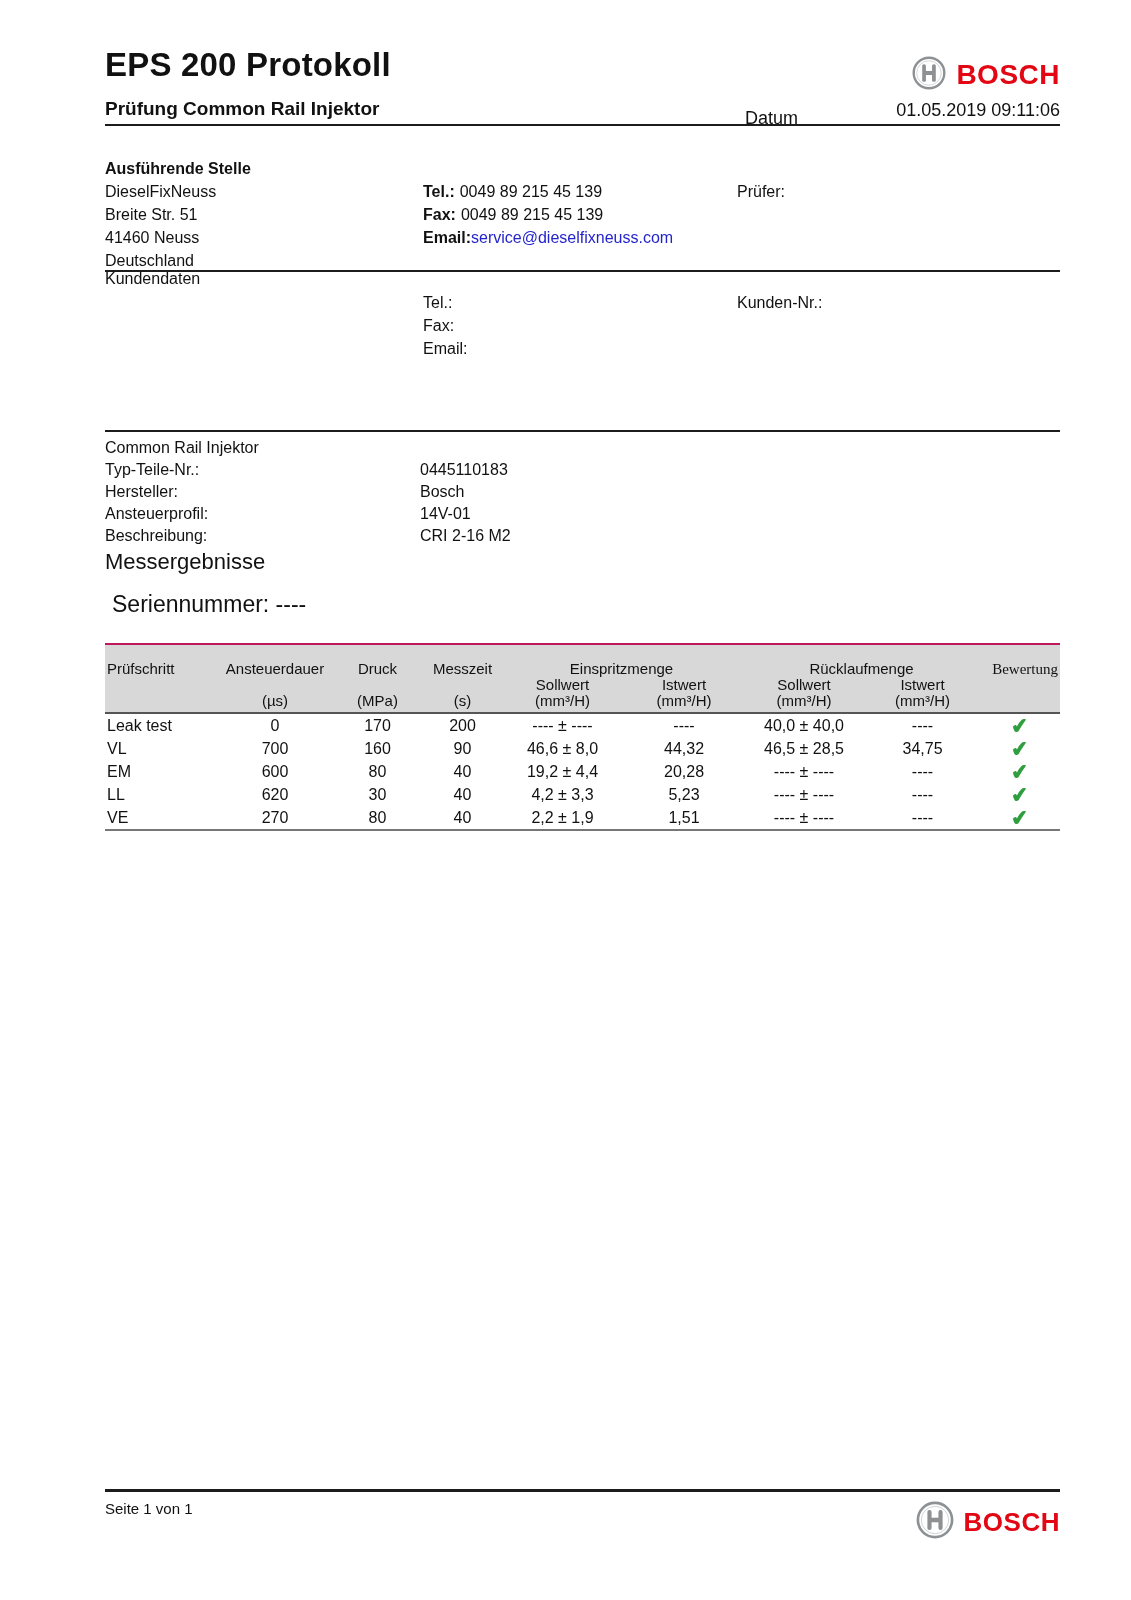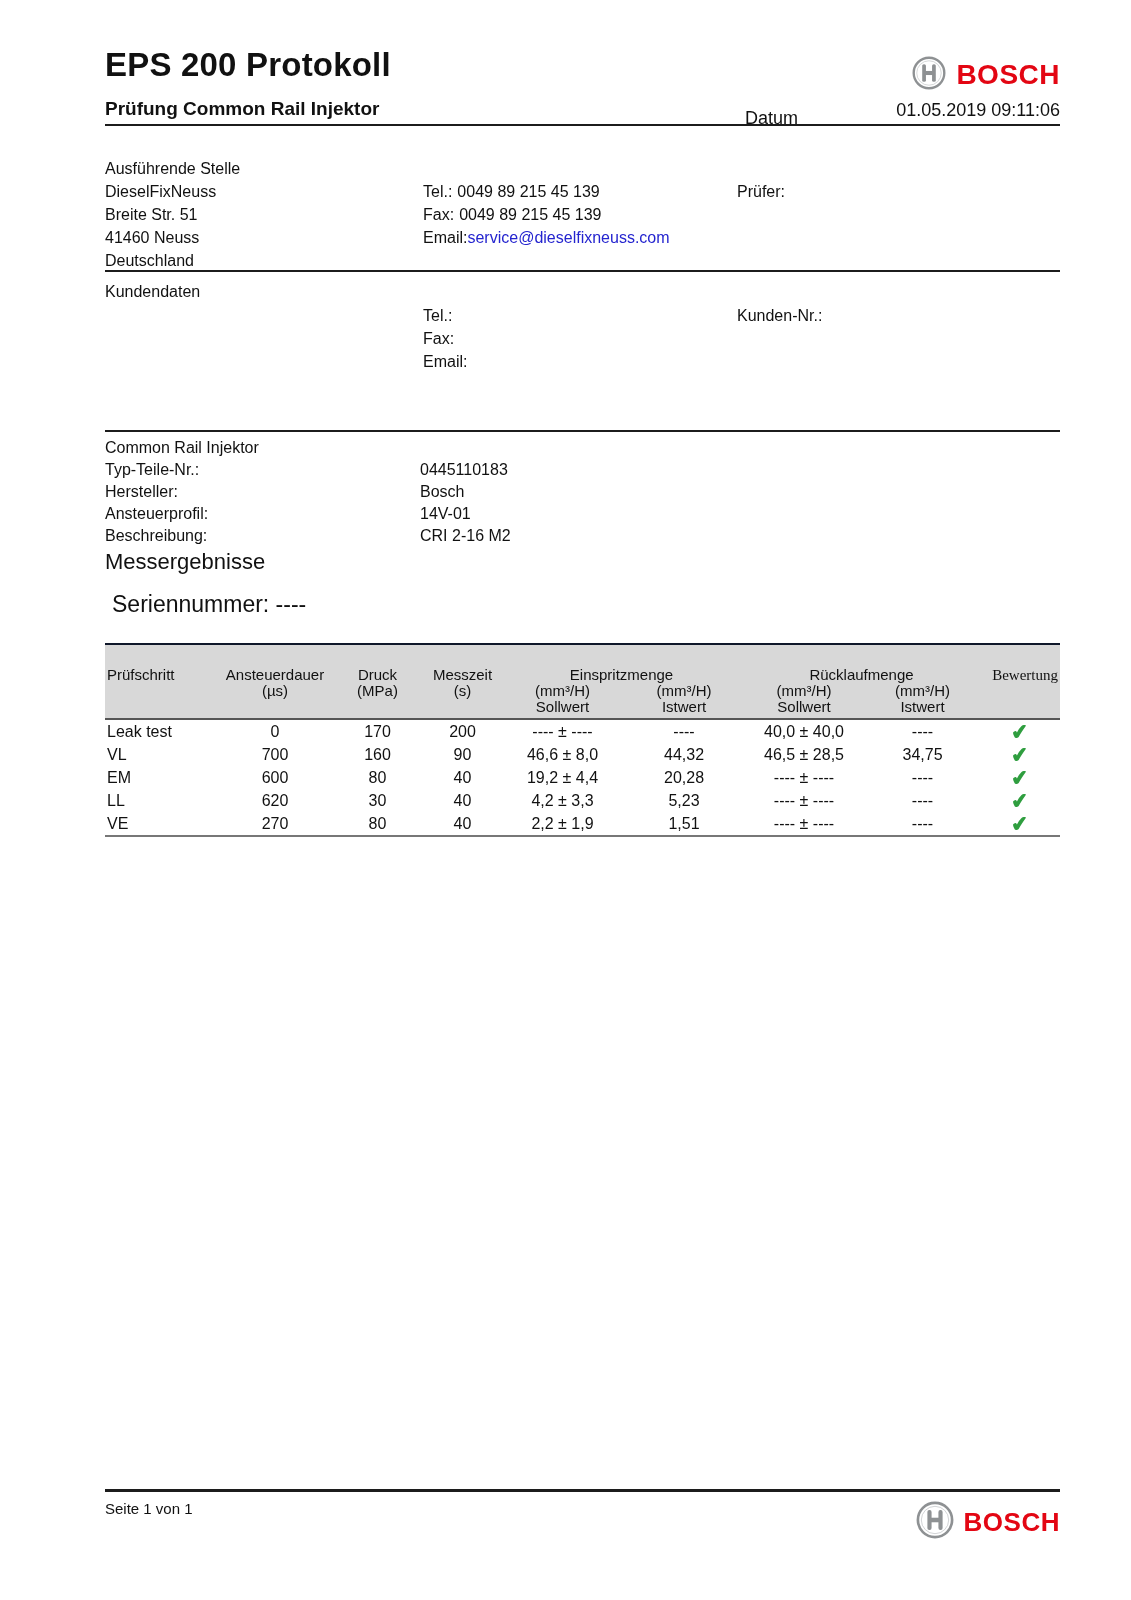--- a/index.html
+++ b/index.html
@@ -7,21 +7,21 @@
     position:relative;
     width:1131px;
     height:1600px;
     background:#ffffff;
     font-family:"Liberation Sans", sans-serif;
     color:#111;
     overflow:hidden;
   }
   .abs{position:absolute;}
   .rule{position:absolute;left:105px;right:71px;background:#1c1c1c;}
-  .b{font-weight:normal;}
+  .b{font-weight:bold;}
 
   
   .title{left:105px;top:46px;font-size:33px;font-weight:bold;letter-spacing:0.2px;}
   .logo{display:flex;align-items:center;gap:10px;}
   .logo-top{right:71px;top:56px;}
   .bosch-word{font-weight:bold;color:#e30613;font-size:28px;letter-spacing:0.5px;}
   .subtitle-row{left:105px;right:71px;top:98px;height:24px;}
   .subtitle{position:absolute;left:0;top:0;font-size:19px;font-weight:bold;}
   .datum-label{position:absolute;left:640px;top:2px;font-size:18px;margin-top:8px;}
   .datum-value{position:absolute;right:0;top:2px;font-size:18px;}
@@ -41,21 +41,21 @@
   .serial{left:112px;top:591px;font-size:23px;}
 
   
   .results-table{
     position:absolute;left:105px;top:643px;
     width:955px;border-collapse:collapse;table-layout:fixed;
     font-size:15px;
   }
   .results-table thead{background:#d8d8d8;}
   .results-table th{font-weight:normal;padding:0 2px;line-height:16px;vertical-align:bottom;}
-  .results-table thead tr:first-child th{padding-top:22px;border-top:2px solid #0f172a;}
+  .results-table thead tr:first-child th{padding-top:16px;border-top:2px solid #be185d;}
   .results-table thead tr:last-child th{padding-bottom:3px;border-bottom:2px solid #555;}
   .results-table td{font-size:16px;height:23px;padding:0 2px;text-align:center;vertical-align:middle;}
   .results-table .cL{text-align:left;}
   .results-table .cR{text-align:right;font-family:Liberation Serif, serif;}
   .results-table tbody tr:last-child td{border-bottom:2px solid #777;}
   .check{
     color:#2f9e3f;font-weight:bold;font-size:21px;line-height:21px;
     display:inline-block;transform:rotate(-6deg);
   }
 
@@ -107,21 +107,21 @@
       <div><span class="b">Fax:</span><span class="val-sp">0049 89 215 45 139</span></div>
       <div><span class="b">Email:</span><span class="email-link">service@dieselfixneuss.com</span></div>
     </div>
     <div class="colC">
       <div>Prüfer:</div>
     </div>
   </div>
 
   <div class="rule" style="top:270px;height:2px;"></div>
 
-  <div class="block" style="top:280px;height:150px;">
+  <div class="block" style="top:267px;height:150px;">
     <div>Kundendaten</div>
     <div class="colB" style="top:24px;">
       <div>Tel.:</div>
       <div>Fax:</div>
       <div>Email:</div>
     </div>
     <div class="colC" style="top:24px;">
       <div>Kunden-Nr.:</div>
     </div>
   </div>
@@ -168,38 +168,38 @@
         <th class="cL">Prüfschritt</th>
         <th>Ansteuerdauer</th>
         <th>Druck</th>
         <th>Messzeit</th>
         <th colspan="2">Einspritzmenge</th>
         <th colspan="2">Rücklaufmenge</th>
         <th class="cR">Bewertung</th>
       </tr>
       <tr>
         <th></th>
-        <th>(µs)</th>
-        <th>(MPa)</th>
-        <th>(s)</th>
-        <th>(mm³/H)</th>
-        <th>(mm³/H)</th>
-        <th>(mm³/H)</th>
-        <th>(mm³/H)</th>
-        <th></th>
-      </tr>
-      <tr>
-        <th></th>
         <th></th>
         <th></th>
         <th></th>
         <th>Sollwert</th>
         <th>Istwert</th>
         <th>Sollwert</th>
         <th>Istwert</th>
+        <th></th>
+      </tr>
+      <tr>
+        <th></th>
+        <th>(µs)</th>
+        <th>(MPa)</th>
+        <th>(s)</th>
+        <th>(mm³/H)</th>
+        <th>(mm³/H)</th>
+        <th>(mm³/H)</th>
+        <th>(mm³/H)</th>
         <th></th>
       </tr>
     </thead>
     <tbody>
       <tr>
         <td class="cL">Leak test</td>
         <td>0</td>
         <td>170</td>
         <td>200</td>
         <td>---- ± ----</td>

